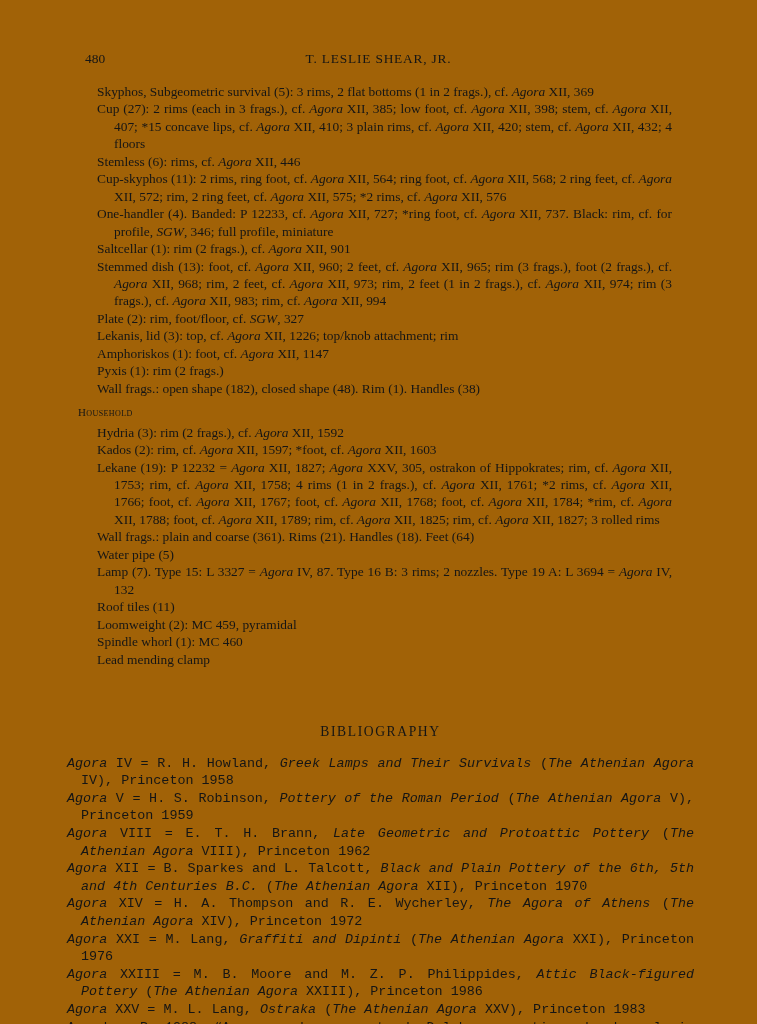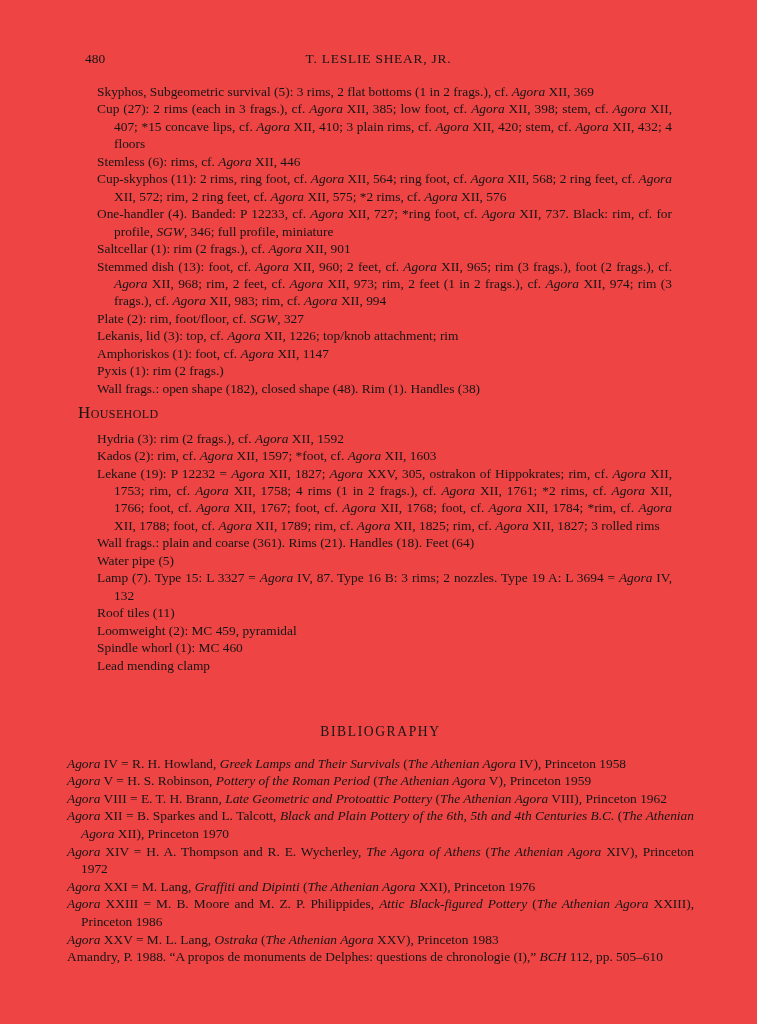--- a/index.html
+++ b/index.html
@@ -7,21 +7,21 @@
   body {
     width: 757px; height: 1024px;
     background: #fdfdfb;
     font-family: "Liberation Serif", serif;
     color: #151515;
     -webkit-font-smoothing: antialiased;
   }
   .page {
     position: relative;
     width: 757px; height: 1024px;
-    background: #ef4444;
+    background: #a16207;
     overflow: hidden;
   }
   .running-header {
     position: absolute;
     top: 51px; left: 85px; right: 85px;
     height: 16px;
     font-size: 13.4px;
   }
   .page-number {
     position: absolute; left: 0; top: 0;
@@ -37,22 +37,22 @@
     line-height: 17.45px;
     text-align: justify;
   }
   .catalog p.entry {
     margin: 0;
     padding-left: 17px;
     text-indent: -17px;
     font-family: Liberation Serif, serif;
   }
   .section-heading {
-    margin: 7px 0 8px -19px;
-    font-size: 17px;
+    margin: 7px 0 2px -19px;
+    font-size: 11px;
     font-weight: normal;
     font-variant: small-caps;
     letter-spacing: 0.4px;
   }
   .bibliography {
     position: absolute;
     top: 723px; left: 67px; right: 63px;
     font-size: 13.4px;
     line-height: 17.6px;
   }
@@ -61,20 +61,21 @@
     text-align: center;
     font-size: 13.6px;
     font-weight: normal;
     letter-spacing: 1.6px;
   }
   .bib-entries p.entry {
     margin: 0;
     padding-left: 14px;
     text-indent: -14px;
     text-align: justify;
+    font-family: Liberation Mono, monospace;
   }
   .it { font-style: italic; }
 </style>
 </head>
 <body>
 
 <div class="page">
 
   <div class="running-header">
     <span class="page-number">480</span>

